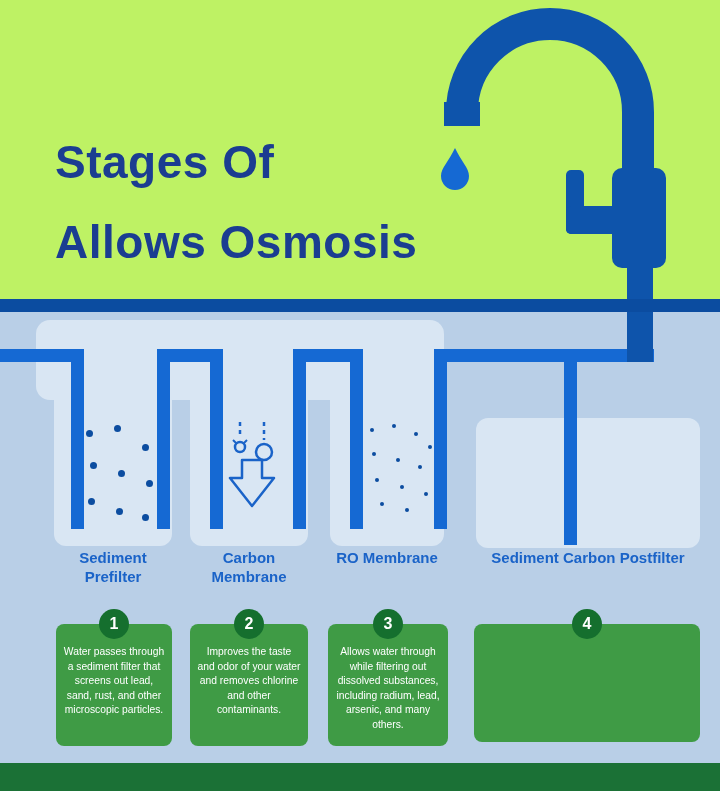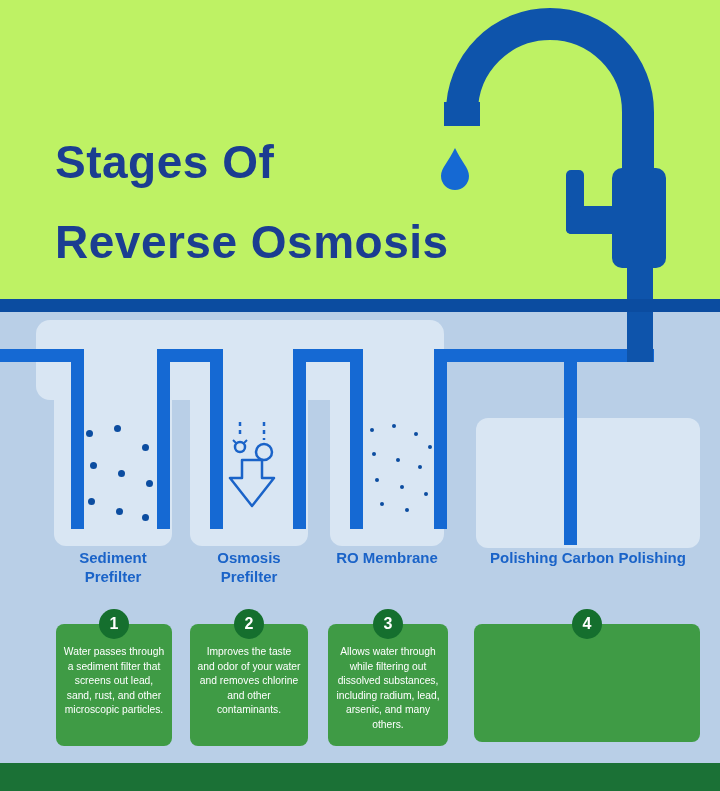--- a/index.html
+++ b/index.html
@@ -82,21 +82,21 @@
   
   .footer-bar{position:absolute;left:0;top:763px;width:720px;height:28px;background:#1b7136;z-index:6;}
 </style>
 </head>
 <body>
 
 <div class="canvas">
 
   <div class="title">
     <div>Stages Of</div>
-    <div>Reverse Osmosis</div>
+    <div>Allows Osmosis</div>
   </div>
 
   <svg class="faucet-svg" viewBox="0 0 720 312">
     <path d="M 462 112 A 88 88 0 0 1 638 112 L 638 185" fill="none" stroke="#0e54ab" stroke-width="32"></path>
     <rect x="444" y="102" width="36" height="24" fill="#0e54ab"></rect>
     <path d="M455 148 C449 161 441 168 441 176 A14 14 0 0 0 469 176 C469 168 461 161 455 148 Z" fill="#1569d3"></path>
     <rect x="566" y="170" width="18" height="64" rx="5" fill="#0e54ab"></rect>
     <rect x="566" y="206" width="52" height="28" rx="5" fill="#0e54ab"></rect>
     <rect x="612" y="168" width="54" height="100" rx="10" fill="#0e54ab"></rect>
     <rect x="627" y="260" width="26" height="52" fill="#0e54ab"></rect>
@@ -156,23 +156,23 @@
     <span class="dot small" style="left:396px;top:458px;"></span>
     <span class="dot small" style="left:418px;top:465px;"></span>
     <span class="dot small" style="left:375px;top:478px;"></span>
     <span class="dot small" style="left:400px;top:485px;"></span>
     <span class="dot small" style="left:424px;top:492px;"></span>
     <span class="dot small" style="left:380px;top:502px;"></span>
     <span class="dot small" style="left:405px;top:508px;"></span>
   </div>
 
   <div class="stage-label l1">Sediment Prefilter</div>
-  <div class="stage-label l2">Osmosis Prefilter</div>
+  <div class="stage-label l2">Carbon Membrane</div>
   <div class="stage-label l3">RO Membrane</div>
-  <div class="stage-label l4">Polishing Carbon Polishing</div>
+  <div class="stage-label l4">Sediment Carbon Postfilter</div>
 
   <div class="stage-box b1">
     <div class="badge">1</div>
     <div class="desc">Water passes through a sediment filter that screens out lead, sand, rust, and other microscopic particles.</div>
   </div>
   <div class="stage-box b2">
     <div class="badge">2</div>
     <div class="desc">Improves the taste and odor of your water and removes chlorine and other contaminants.</div>
   </div>
   <div class="stage-box b3">

